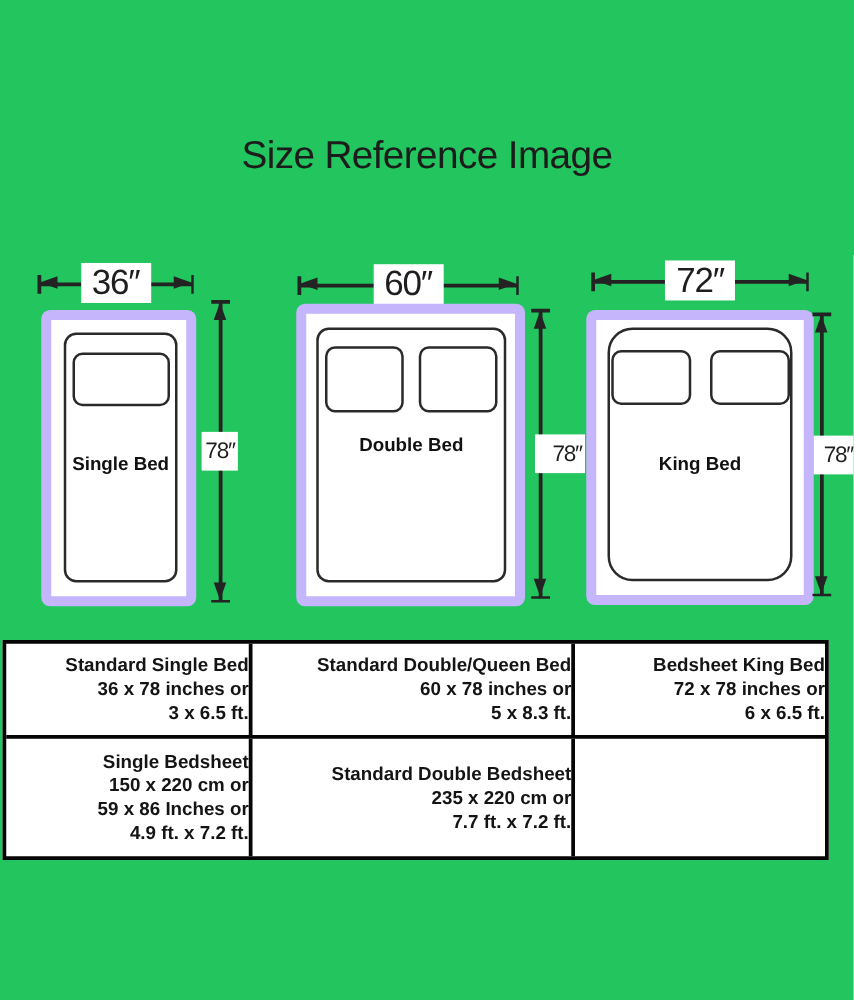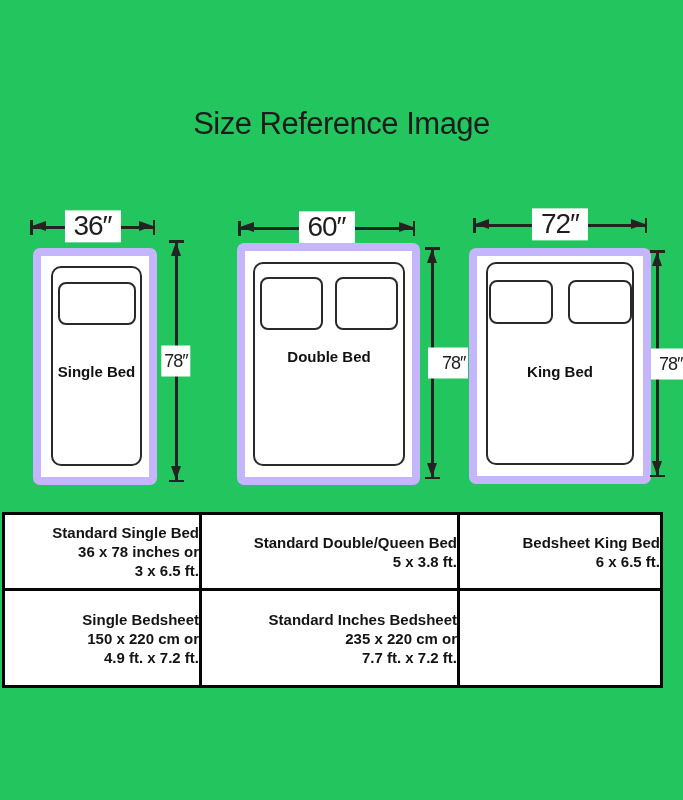--- a/index.html
+++ b/index.html
@@ -19,21 +19,21 @@
   .bed-outer {
     position:absolute; box-sizing:border-box;
     border:8px solid #c4b5fd; border-radius:7px; background:#fff;
   }
   .bed-inner {
     position:absolute; box-sizing:border-box;
     border:2px solid #2a2a2a; border-radius:10px; background:#fff;
   }
   .bed1 .bed-inner { left:10px; right:7px; top:10px; bottom:11px; }
   .bed2 .bed-inner { left:8px; right:7px; top:11px; bottom:11px; }
-  .bed3 .bed-inner { left:9px; right:9px; top:6px; bottom:11px; }
+  .bed3 .bed-inner { left:9px; right:9px; top:6px; bottom:11px;border-radius:20px; }
   .pillow-row {
     position:absolute; left:0; right:0;
     display:flex; justify-content:center;
   }
   .bed1 .pillow-row { top:14px; }
   .bed2 .pillow-row { top:13px; gap:12px; }
   .bed3 .pillow-row { top:16px; gap:15px; }
   .pillow {
     box-sizing:border-box; border:2px solid #2a2a2a; border-radius:8px; background:#fff;
   }
@@ -195,34 +195,37 @@
 
   <div class="size-table">
     <div class="t-row t-row1">
       <div class="t-cell c1">
         <div class="t-line">Standard Single Bed</div>
         <div class="t-line">36 x 78 inches or</div>
         <div class="t-line">3 x 6.5 ft.</div>
       </div>
       <div class="t-cell c2">
         <div class="t-line">Standard Double/Queen Bed</div>
-        <div class="t-line">5 x 3.8 ft.</div>
+        <div class="t-line">60 x 78 inches or</div>
+        <div class="t-line">5 x 8.3 ft.</div>
       </div>
       <div class="t-cell c3">
         <div class="t-line">Bedsheet King Bed</div>
+        <div class="t-line">72 x 78 inches or</div>
         <div class="t-line">6 x 6.5 ft.</div>
       </div>
     </div>
     <div class="t-row t-row2">
       <div class="t-cell c1">
         <div class="t-line">Single Bedsheet</div>
         <div class="t-line">150 x 220 cm or</div>
+        <div class="t-line">59 x 86 Inches or</div>
         <div class="t-line">4.9 ft. x 7.2 ft.</div>
       </div>
       <div class="t-cell c2">
-        <div class="t-line">Standard Inches Bedsheet</div>
+        <div class="t-line">Standard Double Bedsheet</div>
         <div class="t-line">235 x 220 cm or</div>
         <div class="t-line">7.7 ft. x 7.2 ft.</div>
       </div>
     </div>
   </div>
 
 </div>
 
 </body></html>

